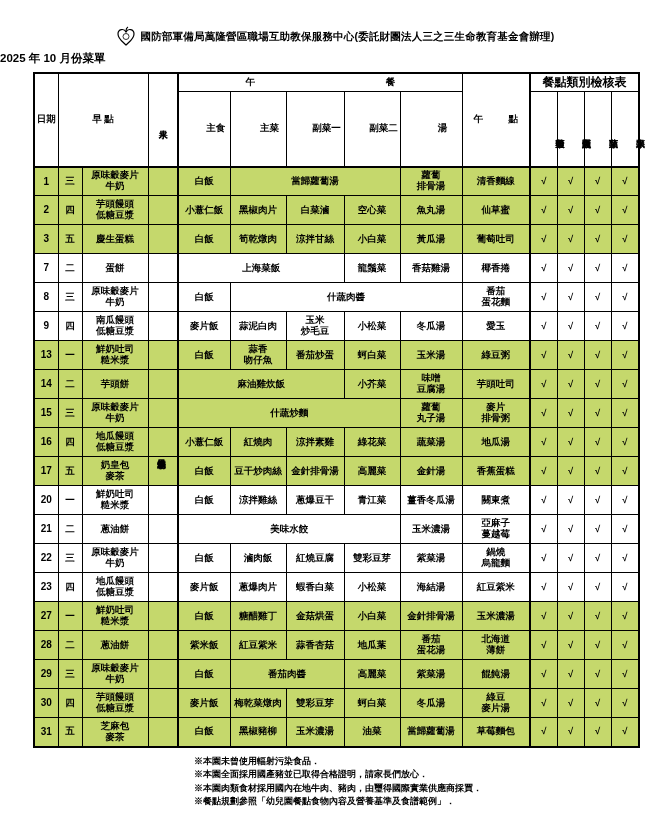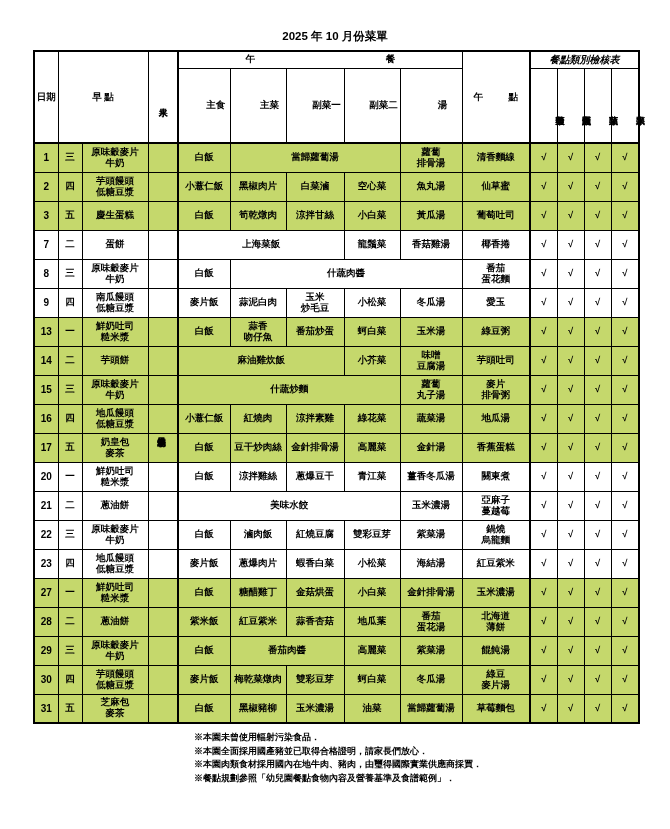--- a/index.html
+++ b/index.html
@@ -5,51 +5,61 @@
   * { box-sizing: border-box; }
   html,body { margin:0; padding:0; }
   body {
     width: 670px; height: 829px; background: #fff;
     font-family: "Liberation Sans", sans-serif;
     color: #000;
   }
   .page { width: 670px; height: 829px; padding-top: 26px; }
   .titlebar { display:flex; align-items:center; justify-content:center; gap:5px; }
   .title { font-size: 10.5px; font-weight: 700; letter-spacing: 0.2px; }
-  .subtitle { text-align:center; font-size: 11.5px; font-weight: 700; margin-top: 3px; }
+  .subtitle { text-align:left; font-size: 11.5px; font-weight: 700; margin-top: 3px; }
   .table-wrap { position: relative; margin: 6px 0 0 33px; width: 605px; }
   table { border-collapse: collapse; table-layout: fixed; width: 605px; border: 2px solid #000; }
   td, th { border: 1px solid #000; text-align: center; vertical-align: middle; padding: 0 1px; font-weight: 700; }
   thead th { font-size: 9.5px; }
   th.lunchspan { height: 17px; }
   .lunchflex { display:flex; justify-content:space-around; }
   .snackflex { display:flex; justify-content:space-between; padding: 0 10px; }
   thead tr.sub th { height: 75px; padding-left: 24px; }
   tbody td { height: 29px; font-size: 9.5px; line-height: 1.15; }
   tbody td.day { font-size: 10px; }
   tbody tr.green td { background: #c5d86c; }
   .thickleft { border-left: 2px solid #000; }
   tbody tr:first-child td { border-top: 2px solid #000; }
   .vtext { writing-mode: vertical-rl; text-orientation: upright; margin: 0 auto; letter-spacing: 0px; }
   th .vtext { font-size: 9px; line-height: 1; }
-  .checktitle { font-size: 10px; letter-spacing: 0px; height: 17px; font-style: italic; }
+  .checktitle { font-size: 12px; letter-spacing: 0px; height: 17px; }
   .fruit-note {
     position: absolute; left: 114px; top: 288px; width: 30px; height: 185px;
     display: flex; align-items: center; justify-content: center;
     font-size: 8.5px; font-weight: 700; pointer-events: none;
   }
   .footnotes { margin: 7px 0 0 194px; }
   .footnotes div { font-size: 9px; font-weight: 700; line-height: 1.5; }
   svg.logo { display: block; }
 </style>
 </head>
 <body>
 
 <div class="page">
 
+  <div class="titlebar">
+    <span>
+      <svg class="logo" width="20" height="22" viewBox="0 0 20 22">
+        <path d="M10 6 C8 2, 2 3, 2 8 C2 13, 7 16, 10 19 C13 16, 18 13, 18 8 C18 3, 12 2, 10 6 Z" fill="none" stroke="#000" stroke-width="1.2"></path>
+        <path d="M10 5 C10 3, 11 1.5, 12 1" fill="none" stroke="#000" stroke-width="1.2"></path>
+        <circle cx="10" cy="10.5" r="3" fill="none" stroke="#000" stroke-width="0.8"></circle>
+      </svg>
+    </span>
+    <span class="title">國防部軍備局萬隆營區職場互助教保服務中心(委託財團法人三之三生命教育基金會辦理)</span>
+  </div>
   <div class="subtitle">2025 年 10 月份菜單</div>
 
   <div class="table-wrap">
     <table>
       <colgroup>
         <col style="width:24px">
           <col style="width:24px">
           <col style="width:66px">
           <col style="width:30px">
         <col style="width:52px">

